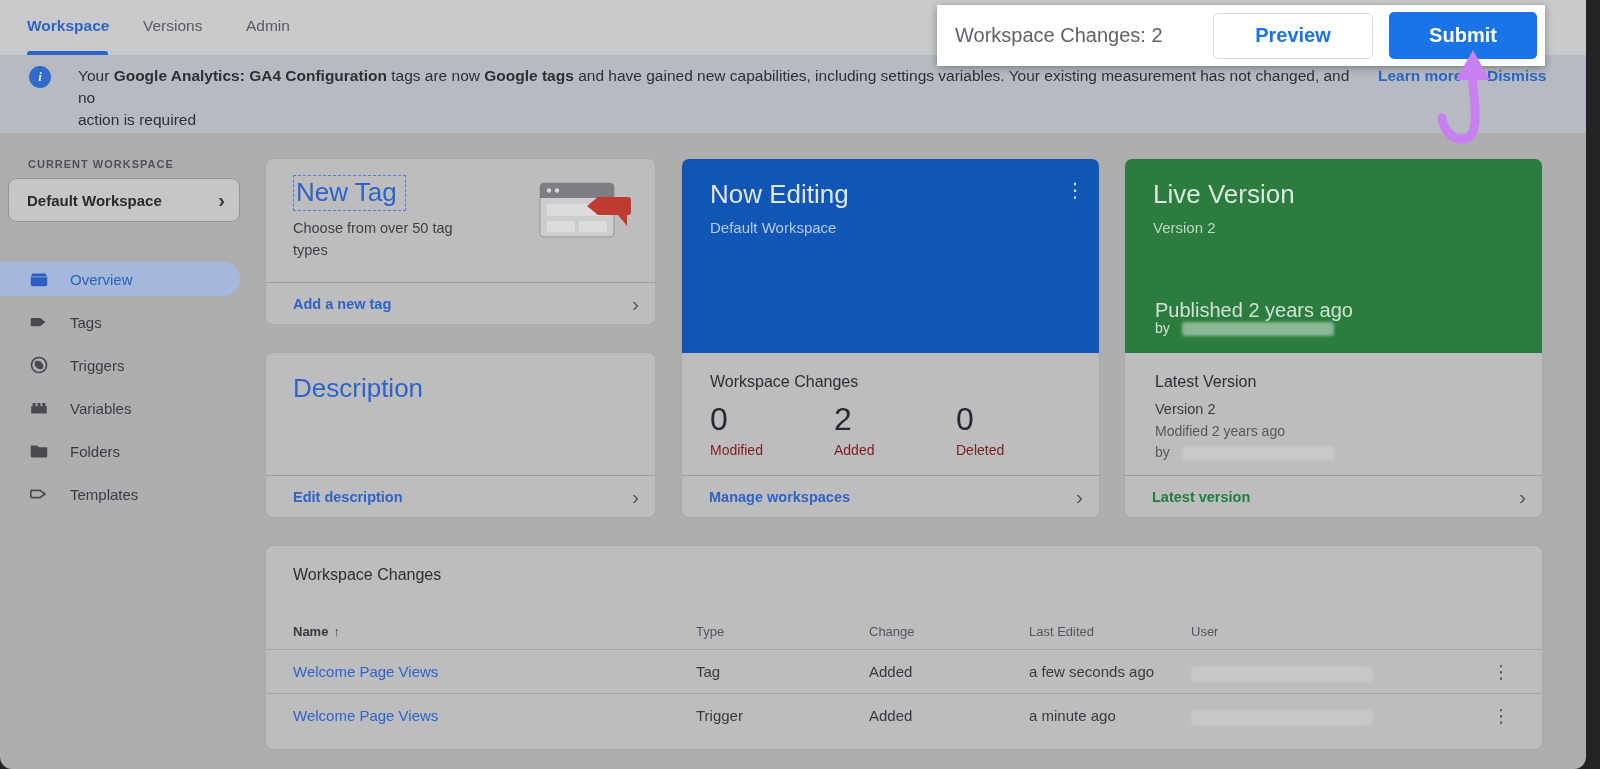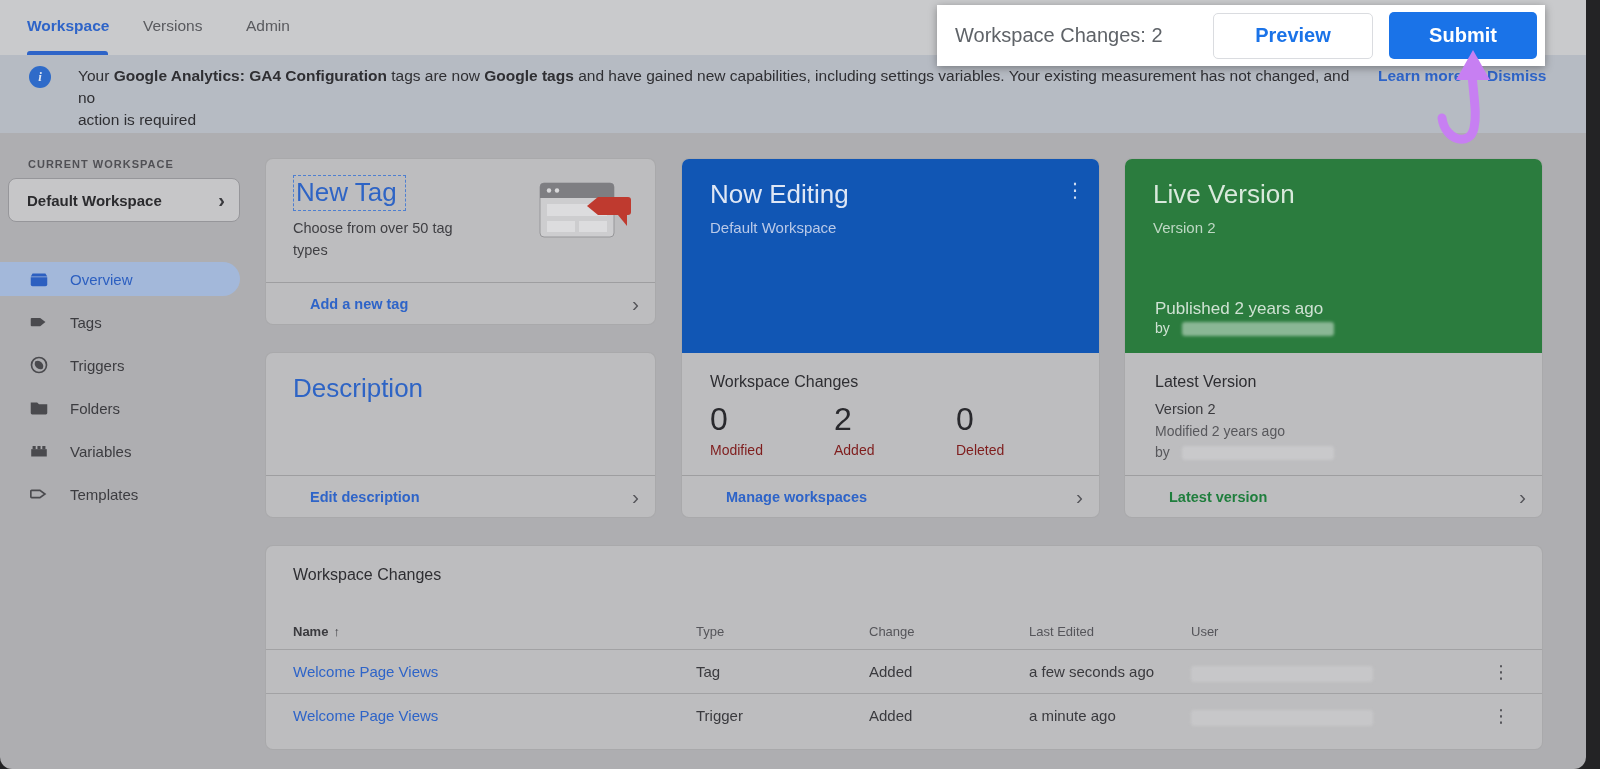--- a/index.html
+++ b/index.html
@@ -44,21 +44,21 @@
   .nav-item { position:relative; height:34px; margin-bottom:9px; display:flex; align-items:center; cursor:pointer; color:#3c3c40; }
   .nav-item .nicon { width:22px; height:22px; margin-left:28px; color:#4a4a4e; flex:none; }
   .nav-item .nlabel { margin-left:20px; font-size:15px; }
   .nav-item.active { background:#a3b8da; border-radius:0 20px 20px 0; }
   .nav-item.active .nicon { color:#2c5fc0; }
   .nav-item.active .nlabel { color:#2c5fc0; }
 
   
   .card { position:absolute; background:#bdbdbf; border:1px solid rgba(0,0,0,.10); border-radius:8px; overflow:hidden; }
   .card-footer { position:absolute; left:0; right:0; bottom:0; height:42px; border-top:1px solid rgba(0,0,0,.16);
-                 display:flex; align-items:center; cursor:pointer;padding-left:17px; }
+                 display:flex; align-items:center; cursor:pointer; }
   .card-footer .flabel { margin-left:27px; font-size:14.5px; font-weight:bold; color:#2e64c8; flex:1; }
   .card-footer .fchev { margin-right:16px; font-size:21px; color:#55555a; }
   .blue-title { font-size:26px; color:#2e64c5; }
   .title-focus { display:inline-block; border:1.5px dashed #4e7fd0; padding:1px 8px 2px 2px; }
   .hero { position:absolute; left:0; top:0; right:0; height:194px; }
   .hero-title { position:absolute; left:28px; top:20px; font-size:26px; }
   .hero-sub { position:absolute; left:28px; top:60px; font-size:15px; }
   .dots { position:absolute; right:14px; top:22px; font-size:20px; cursor:pointer; line-height:18px; }
   .blur-block { display:inline-block; border-radius:3px; filter:blur(1.5px); vertical-align:middle; }
   .stat-num { font-size:32px; color:#29292d; }
@@ -124,33 +124,33 @@
           <svg viewBox="0 0 24 24" width="22" height="22">
               <circle cx="12" cy="12" r="8.2" fill="none" stroke="currentColor" stroke-width="1.8"></circle>
               <path fill="currentColor" d="M8 8a6 6 0 0 1 8 8 6 6 0 0 1-8-8z"></path>
             </svg>
         </span>
         <span class="nlabel">Triggers</span>
       </div>
       <div class="nav-item">
         <span class="nicon">
           <svg viewBox="0 0 24 24" width="22" height="22">
-              <path fill="currentColor" d="M3 6h7l2 2h9v9.5a1.5 1.5 0 0 1-1.5 1.5h-15A1.5 1.5 0 0 1 3 17.5z"></path>
-            </svg>
-        </span>
-        <span class="nlabel">Folders</span>
-      </div>
-      <div class="nav-item">
-        <span class="nicon">
-          <svg viewBox="0 0 24 24" width="22" height="22">
               <path fill="currentColor" d="M3.5 10h17v8h-17z"></path>
               <path fill="currentColor" d="M5 6.5h3.4V10H5zM10.3 6.5h3.4V10h-3.4zM15.6 6.5H19V10h-3.4z"></path>
             </svg>
         </span>
         <span class="nlabel">Variables</span>
+      </div>
+      <div class="nav-item">
+        <span class="nicon">
+          <svg viewBox="0 0 24 24" width="22" height="22">
+              <path fill="currentColor" d="M3 6h7l2 2h9v9.5a1.5 1.5 0 0 1-1.5 1.5h-15A1.5 1.5 0 0 1 3 17.5z"></path>
+            </svg>
+        </span>
+        <span class="nlabel">Folders</span>
       </div>
       <div class="nav-item">
         <span class="nicon">
           <svg viewBox="0 0 24 24" width="22" height="22">
               <path fill="none" stroke="currentColor" stroke-width="1.8" d="M4 8h9l5.5 4L13 16H4a.9.9 0 0 1-.9-.9V8.9A.9.9 0 0 1 4 8z"></path>
             </svg>
         </span>
         <span class="nlabel">Templates</span>
       </div>
     </div>
@@ -209,21 +209,21 @@
       <div class="card-footer">
         <span class="flabel">Manage workspaces</span>
         <span class="fchev">›</span>
       </div>
     </div>
 
     <div class="card" style="left:1124px; top:158px; width:419px; height:360px;">
       <div class="hero" style="background:#2b7c3e;">
         <div class="hero-title" style="color:#d9e9dc;">Live Version</div>
         <div class="hero-sub" style="color:#bed8c4;">Version 2</div>
-        <div style="position:absolute; left:30px; top:140px; font-size:17px; color:#cfe2d3;">Published 2 years ago</div>
+        <div style="position:absolute; left:30px; top:140px; font-size:20px; color:#cfe2d3;">Published 2 years ago</div>
         <div style="position:absolute; left:30px; top:161px; font-size:14px; color:#cfe2d3;">
           <span>by</span>
           <span class="blur-block" style="width:152px; height:14px; background:rgba(255,255,255,.45); margin-left:8px;"></span>
         </div>
       </div>
       <div style="position:absolute; left:30px; top:214px; font-size:16px; color:#2e2e32;">Latest Version</div>
       <div style="position:absolute; left:30px; top:242px; font-size:14.5px; color:#3a3a3e;">Version 2</div>
       <div style="position:absolute; left:30px; top:264px; font-size:14px; color:#58585c;">Modified 2 years ago</div>
       <div style="position:absolute; left:30px; top:285px; font-size:14px; color:#58585c;">
         <span>by</span>

